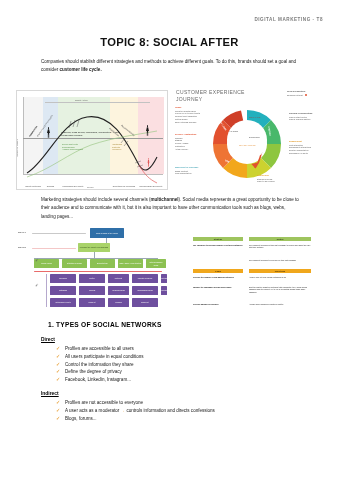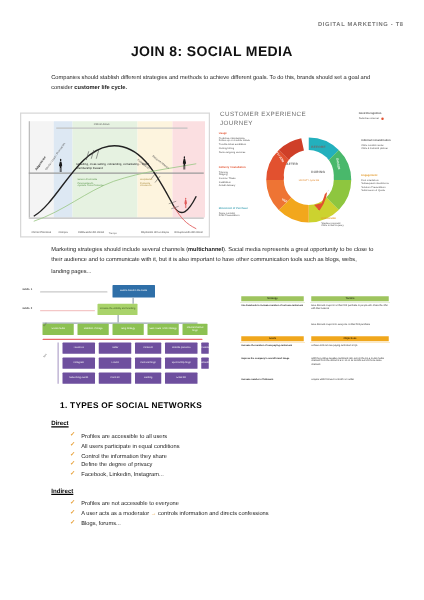--- a/index.html
+++ b/index.html
@@ -93,21 +93,21 @@
       box-sizing:border-box;padding:.6px 1px;}
   .tb-c.bold{font-weight:bold;}
 </style>
 </head>
 <body>
 
 <div class="page">
 
   <div class="doc-header">DIGITAL MARKETING - T8</div>
 
-  <div class="doc-title">JOIN 8: SOCIAL MEDIA</div>
+  <div class="doc-title">TOPIC 8: SOCIAL AFTER</div>
 
   <div class="para" id="intro-para">
     <span>Companies should stablish different strategies and methods to achieve different goals. To do this, brands should set a goal and consider </span><b>customer life cycle.</b>
   </div>
 
   <div class="fig" id="fig-lifecycle">
 
     <div class="lc-band" style="left:6px;width:20px;background:#f4f4f4;"></div>
     <div class="lc-band" style="left:26px;width:15px;background:#dde8f3;"></div>
     <div class="lc-band" style="left:41px;width:52px;background:#e6f2e1;"></div>

